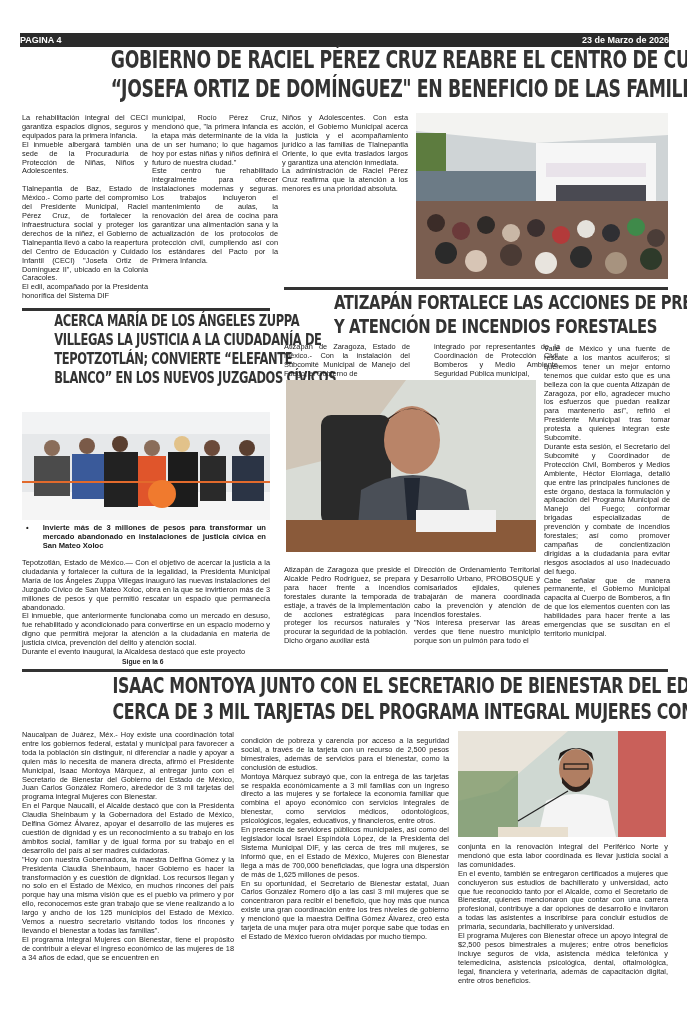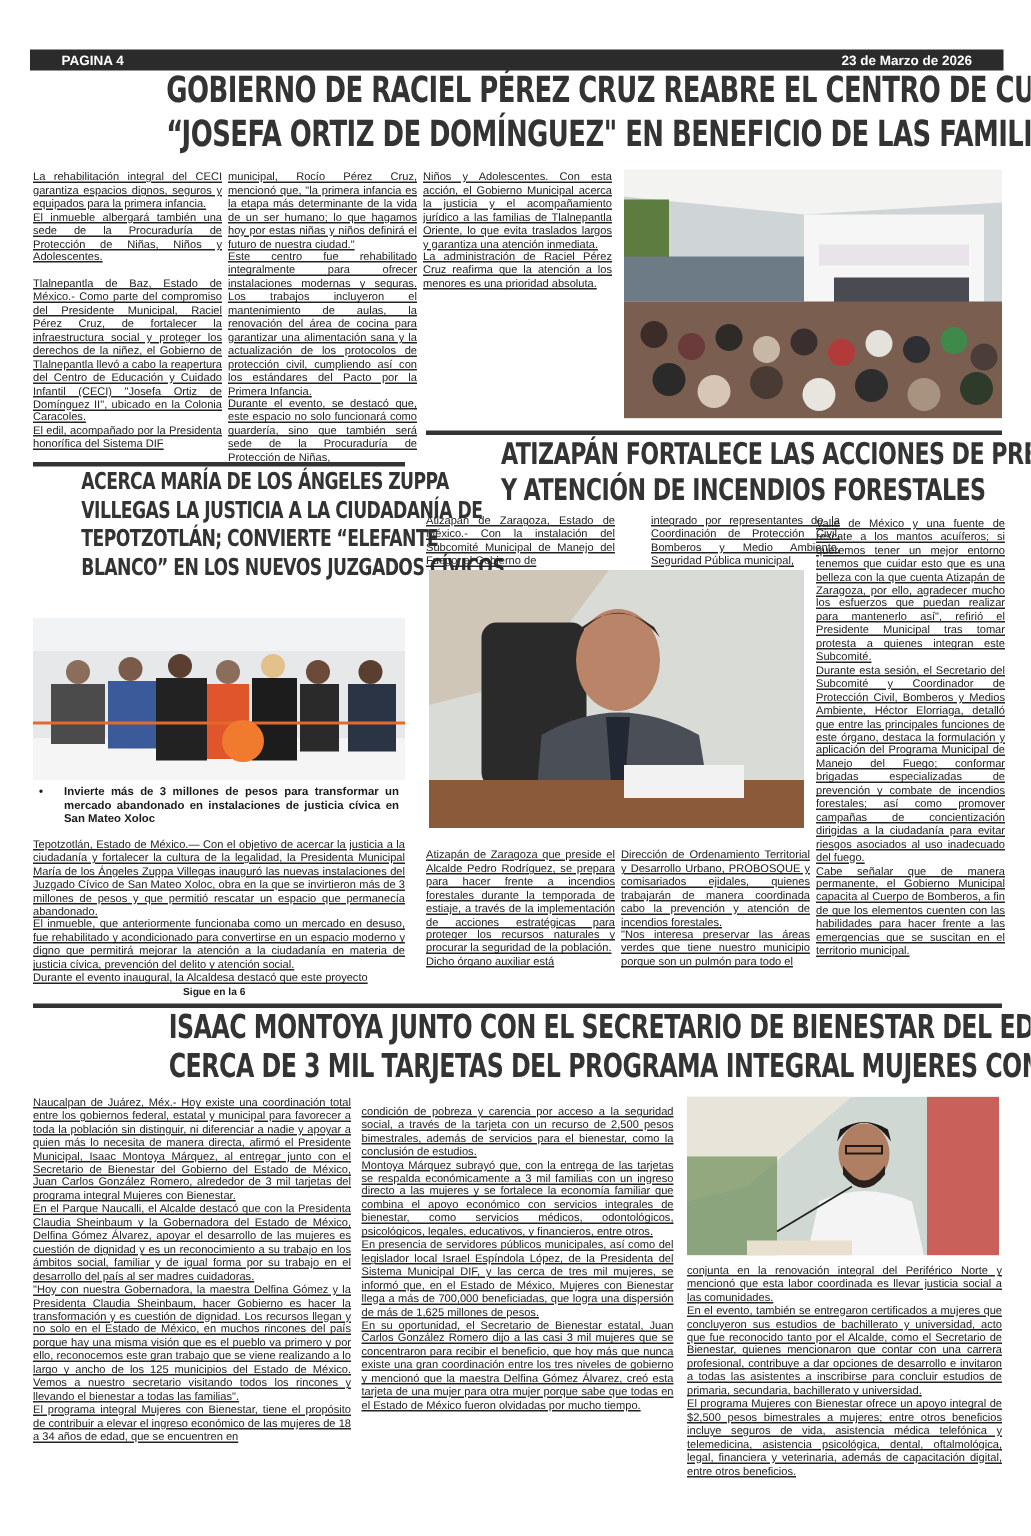--- a/index.html
+++ b/index.html
@@ -1,23 +1,23 @@
 <!DOCTYPE html>
 <html><head>
 <meta charset="utf-8">
 <style>
   * { box-sizing: border-box; margin: 0; padding: 0; }
   html, body { width: 687px; height: 1024px; background: #ffffff; overflow: hidden; }
   body { position: relative; font-family: "Liberation Sans", sans-serif; color: #1a1a1a; }
   .abs { position: absolute; }
-  .topbar { left: 20px; top: 33px; width: 649px; height: 14px; background: #2b2b2b; color: #fff; font-size: 9px; font-weight: bold; display: flex; justify-content: space-between; align-items: center; padding: 0 21px; }
+  .topbar { left: 20px; top: 33px; width: 649px; height: 14px; background: #2b2b2b; color: #fff; font-size: 9px; font-weight: bold; display: flex; justify-content: space-between; align-items: center; padding: 0 0; }
   .headline { font-family: "DejaVu Sans", sans-serif; font-weight: bold; color: #333; text-align: center; letter-spacing: -0.5px; transform-origin: center top; white-space: nowrap; line-height: 1; }
   .h-main { left: 20px; top: 48px; width: 649px; font-size: 24px; transform: scaleX(0.72); }
   .h-main div { height: 29px; }
-  .body-text { font-size: 7.4px; line-height: 8.9px; text-align: justify; color: #222; text-decoration: underline; }
+  .body-text { font-size: 7.4px; line-height: 8.9px; text-align: justify; color: #222; }
   .body-text p { margin: 0; }
   .col { position: absolute; }
   .rule { position: absolute; background: #333; }
   .photo { position: absolute; overflow: hidden; }
   .h-sub { font-size: 15.5px; color: #333; }
   .h-sub div { height: 19px; }
   .caption { font-size: 7.6px; font-weight: bold; line-height: 9px; }
   .sigue { font-size: 6.8px; font-weight: bold; }
 </style>
 </head>
@@ -36,21 +36,20 @@
 <div class="col body-text" style="left:22px; top:114px; width:126px;">
   <p>La rehabilitación integral del CECI garantiza espacios dignos, seguros y equipados para la primera infancia.</p>
   <p>El inmueble albergará también una sede de la Procuraduría de Protección de Niñas, Niños y Adolescentes.</p>
   <p style="height:9px;"></p>
   <p>Tlalnepantla de Baz, Estado de México.- Como parte del compromiso del Presidente Municipal, Raciel Pérez Cruz, de fortalecer la infraestructura social y proteger los derechos de la niñez, el Gobierno de Tlalnepantla llevó a cabo la reapertura del Centro de Educación y Cuidado Infantil (CECI) "Josefa Ortiz de Domínguez II", ubicado en la Colonia Caracoles.</p>
   <p>El edil, acompañado por la Presidenta honorífica del Sistema DIF</p>
 </div>
 <div class="col body-text" style="left:152px; top:114px; width:126px;">
   <p>municipal, Rocío Pérez Cruz, mencionó que, "la primera infancia es la etapa más determinante de la vida de un ser humano; lo que hagamos hoy por estas niñas y niños definirá el futuro de nuestra ciudad."</p>
   <p>Este centro fue rehabilitado integralmente para ofrecer instalaciones modernas y seguras. Los trabajos incluyeron el mantenimiento de aulas, la renovación del área de cocina para garantizar una alimentación sana y la actualización de los protocolos de protección civil, cumpliendo así con los estándares del Pacto por la Primera Infancia.</p>
-  <p>Durante el evento, se destacó que, este espacio no solo funcionará como guardería, sino que también será sede de la Procuraduría de Protección de Niñas,</p>
 </div>
 <div class="col body-text" style="left:282px; top:114px; width:126px;">
   <p>Niños y Adolescentes. Con esta acción, el Gobierno Municipal acerca la justicia y el acompañamiento jurídico a las familias de Tlalnepantla Oriente, lo que evita traslados largos y garantiza una atención inmediata.</p>
   <p>La administración de Raciel Pérez Cruz reafirma que la atención a los menores es una prioridad absoluta.</p>
 </div>
 <div class="photo" style="left:416px; top:113px; width:252px; height:166px;">
   <svg width="252" height="166" viewBox="0 0 252 166">
     <rect width="252" height="166" fill="#cfd4d6"></rect>
     <path d="M0 0 L252 0 L252 22 L120 30 L0 18 Z" fill="#f3f3f1"></path>
     <rect x="0" y="20" width="30" height="40" fill="#5d7c3f"></rect>

